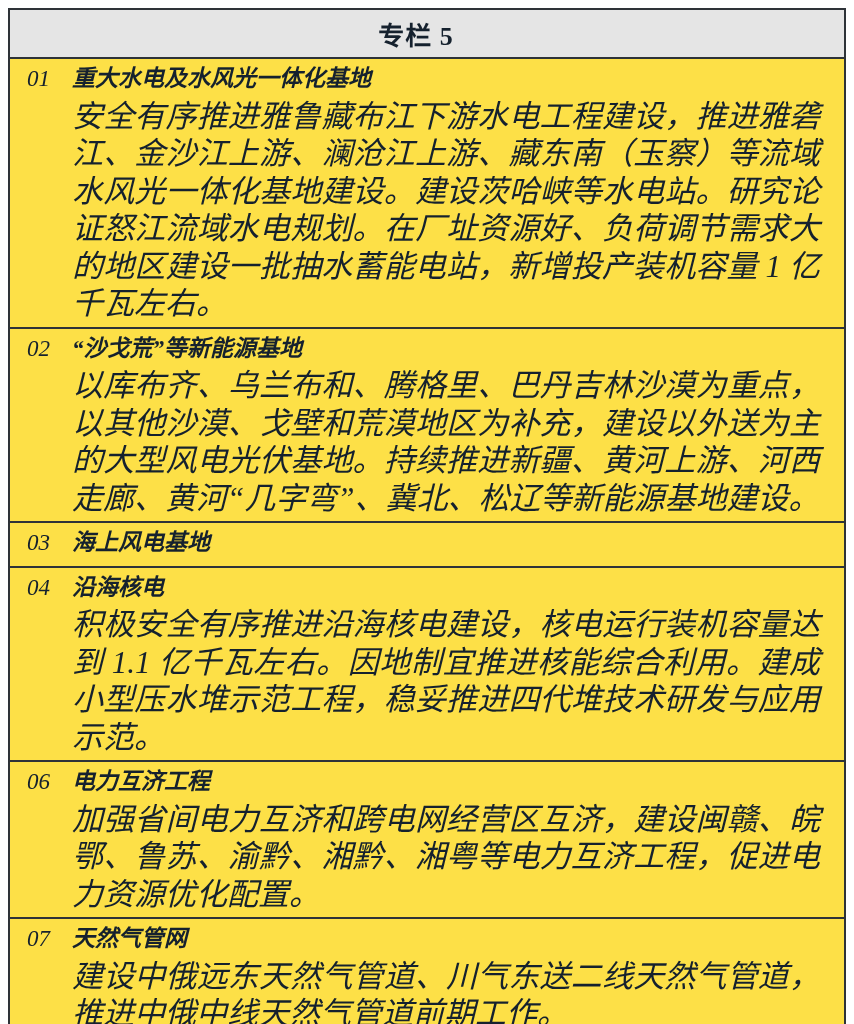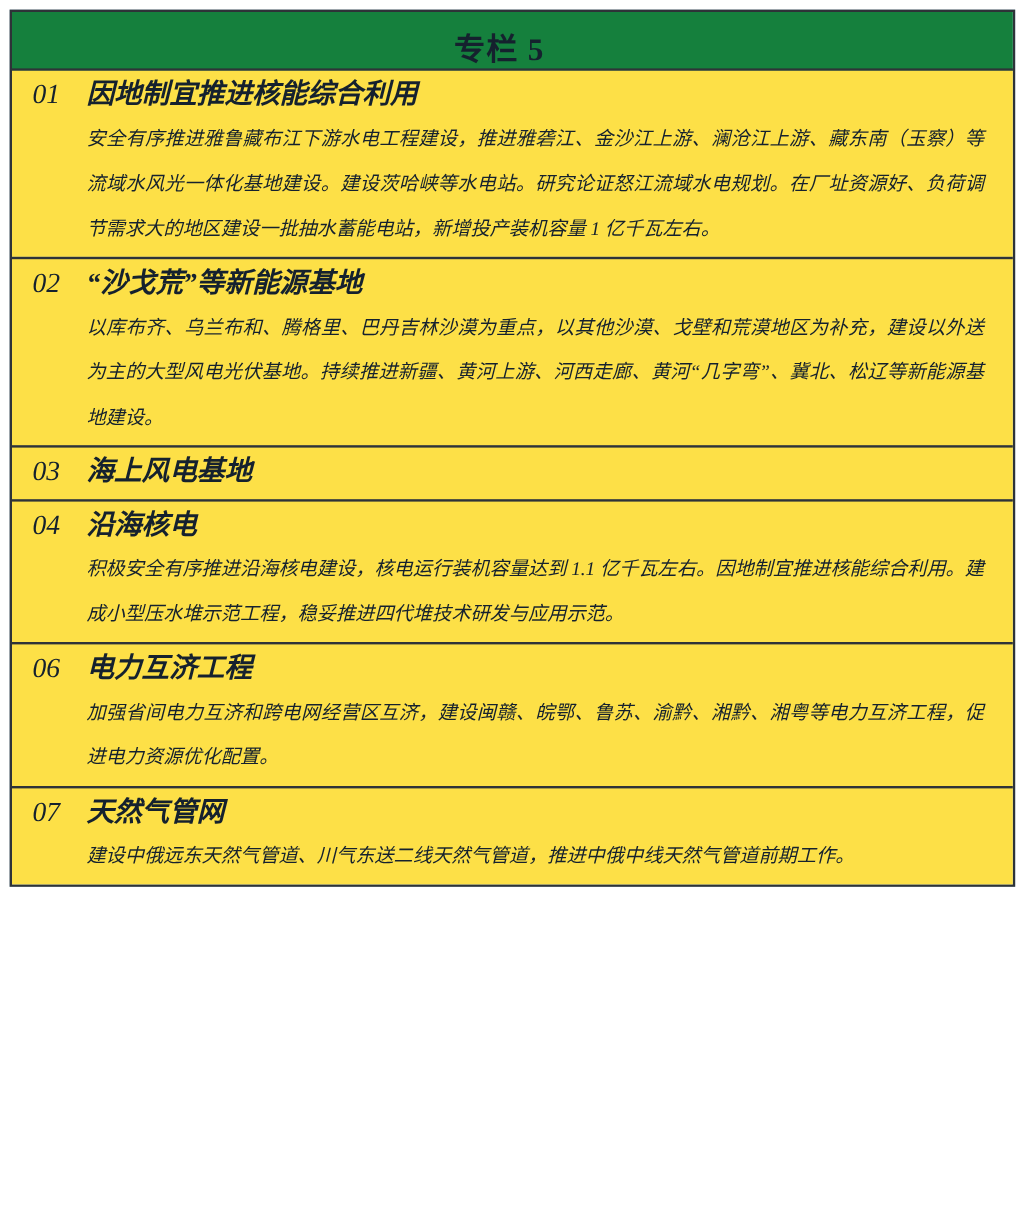--- a/index.html
+++ b/index.html
@@ -20,25 +20,25 @@
   }
   .panel {
     position: absolute;
     left: 8px;
     top: 8px;
     width: 834px;
     border: 2px solid #2e3338;
     background: #c9e5f7;
   }
   .panel-header {
-    background: #15803d;
+    background: #e5e5e5;
     border-bottom: 2px solid #2e3338;
     height: 47px;
     display: flex;
-    align-items: flex-end;
+    align-items: center;
     justify-content: center;
     font-size: 26px;
     font-weight: 700;
     letter-spacing: 1px;
   }
   .title-gap { display: inline-block; width: 22px; }
   .sec {
     background: #fde047;
     padding: 0 0 4px 0;
     font-style: italic;
@@ -59,41 +59,41 @@
     font-size: 23px;
   }
   .sec-title {
     margin: 0;
     font-size: 23px;
     font-weight: 700;
     flex: 1;
   }
   .sec-body {
     margin: 0 24px 0 62px;
-    font-size: 16px;
+    font-size: 31px;
     line-height: 37.5px;
     text-align: justify;
     text-justify: inter-ideograph;
   }
 </style>
 </head>
 <body>
 
 <div class="page">
   <div class="panel">
 
     <header class="panel-header">
       <span>专栏 5</span>
       <span class="title-gap"></span>
     </header>
 
     <section class="sec">
       <div class="sec-head">
         <span class="sec-num">01</span>
-        <h2 class="sec-title">因地制宜推进核能综合利用</h2>
+        <h2 class="sec-title">重大水电及水风光一体化基地</h2>
       </div>
       <p class="sec-body">安全有序推进雅鲁藏布江下游水电工程建设，推进雅砻江、金沙江上游、澜沧江上游、藏东南（玉察）等流域水风光一体化基地建设。建设茨哈峡等水电站。研究论证怒江流域水电规划。在厂址资源好、负荷调节需求大的地区建设一批抽水蓄能电站，新增投产装机容量 1 亿千瓦左右。</p>
     </section>
 
     <section class="sec">
       <div class="sec-head">
         <span class="sec-num">02</span>
         <h2 class="sec-title">“沙戈荒”等新能源基地</h2>
       </div>
       <p class="sec-body">以库布齐、乌兰布和、腾格里、巴丹吉林沙漠为重点，以其他沙漠、戈壁和荒漠地区为补充，建设以外送为主的大型风电光伏基地。持续推进新疆、黄河上游、河西走廊、黄河“几字弯”、冀北、松辽等新能源基地建设。</p>

